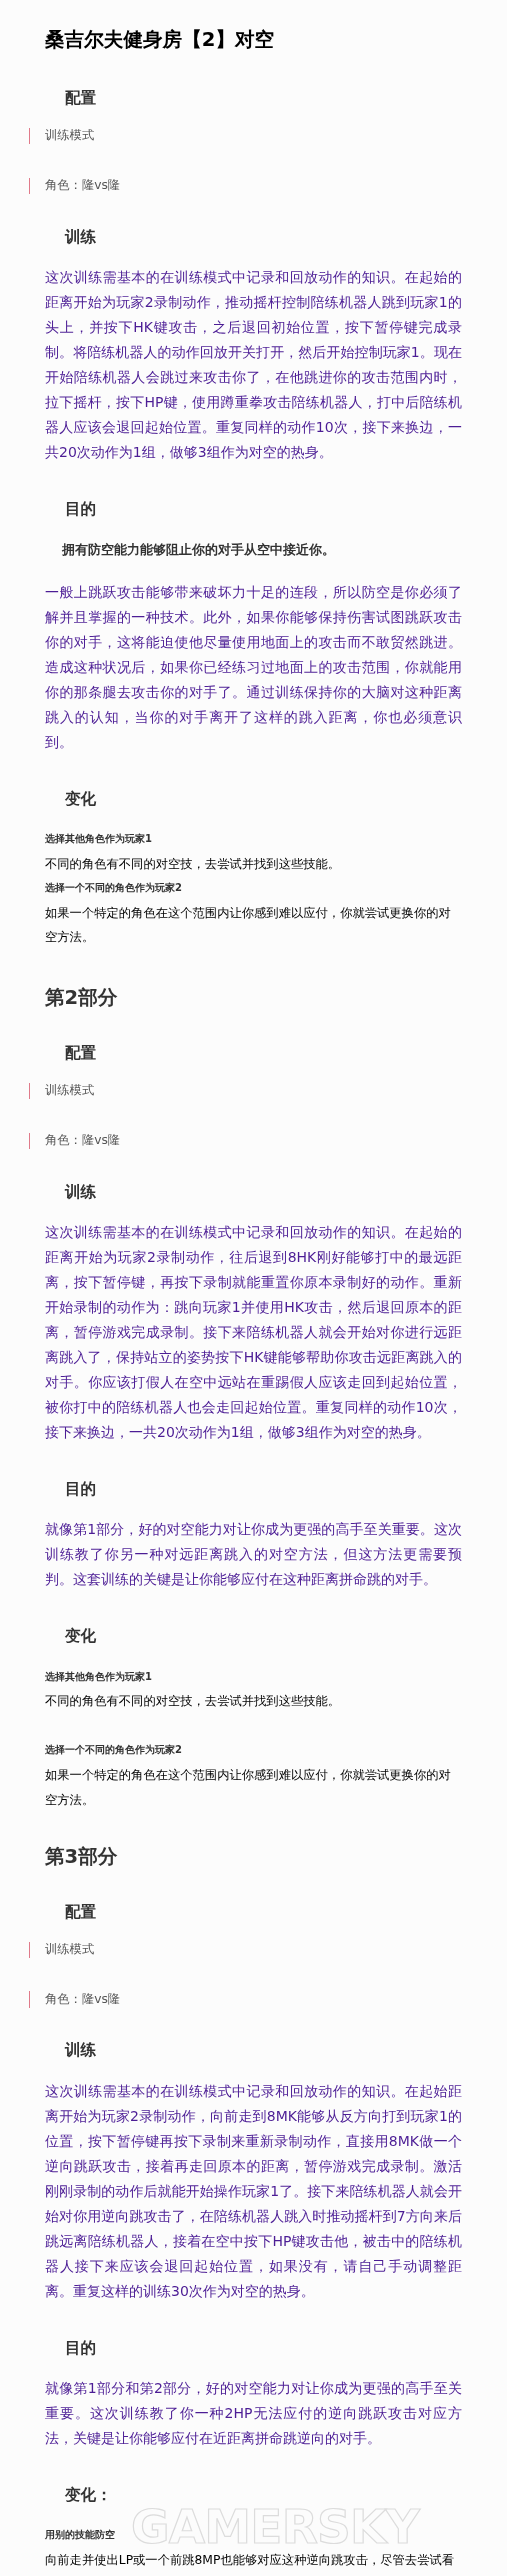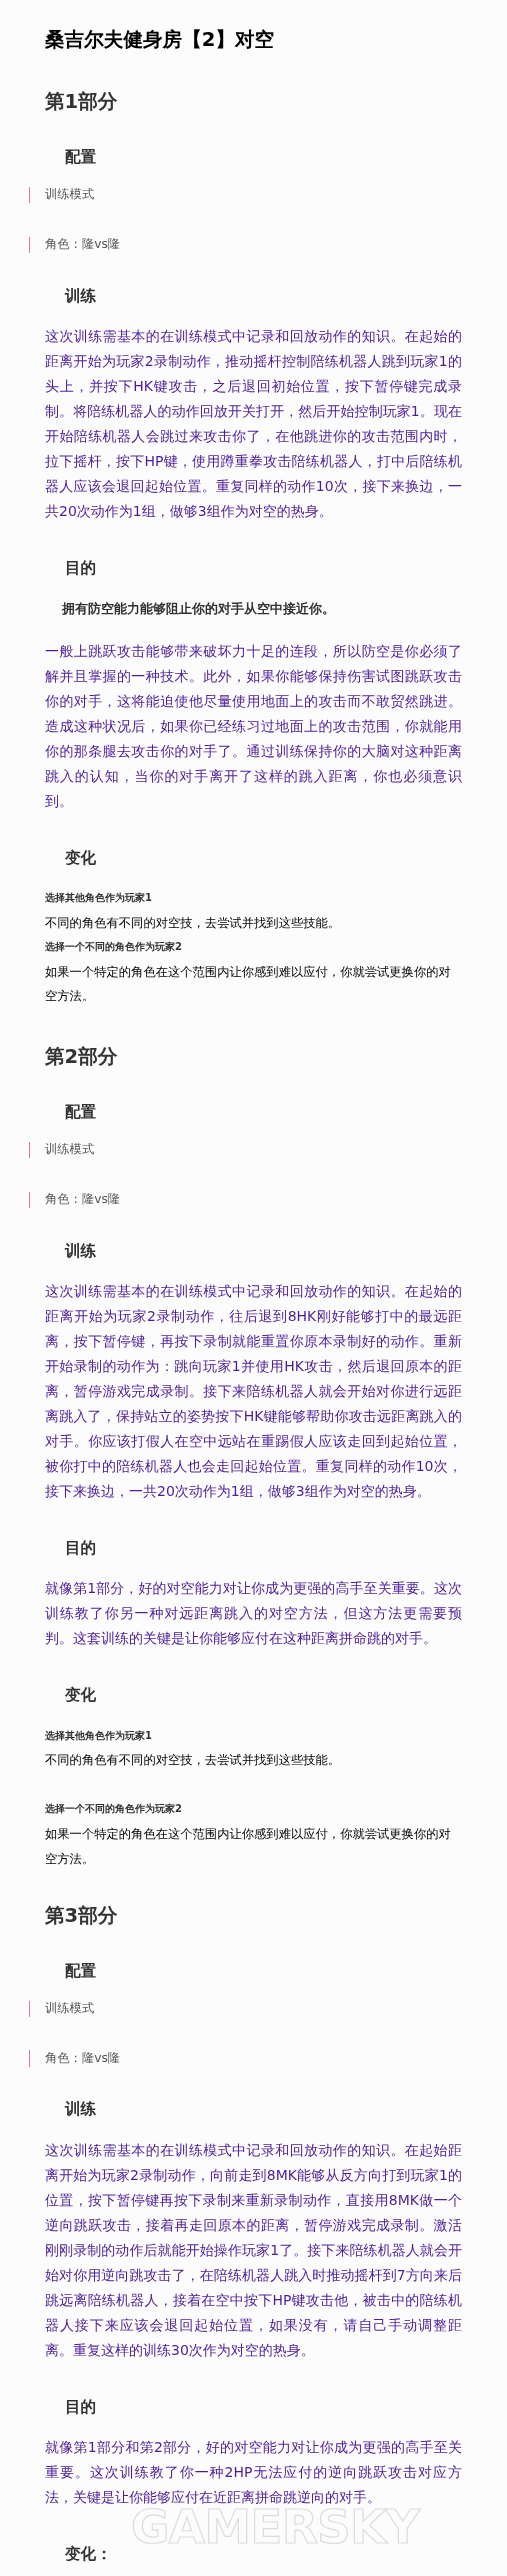--- a/index.html
+++ b/index.html
@@ -59,21 +59,20 @@
       letter-spacing: -0.8px;
     }
   </style>
 </head>
 <body>
 
 <div class="page">
   <div class="title">桑吉尔夫健身房【2】对空</div>
 
   <div class="part">
-    <div class="part-title">第1部分</div>
     <div class="sec-title">配置</div>
     <div class="config-item">
       <span class="bar" style="background: rgb(224, 122, 138);"></span>
       <span>训练模式</span>
     </div>
     <div class="config-item">
       <span class="bar" style="background: rgb(224, 122, 138);"></span>
       <span>角色：隆vs隆</span>
     </div>
     <div class="sec-title">训练</div>

